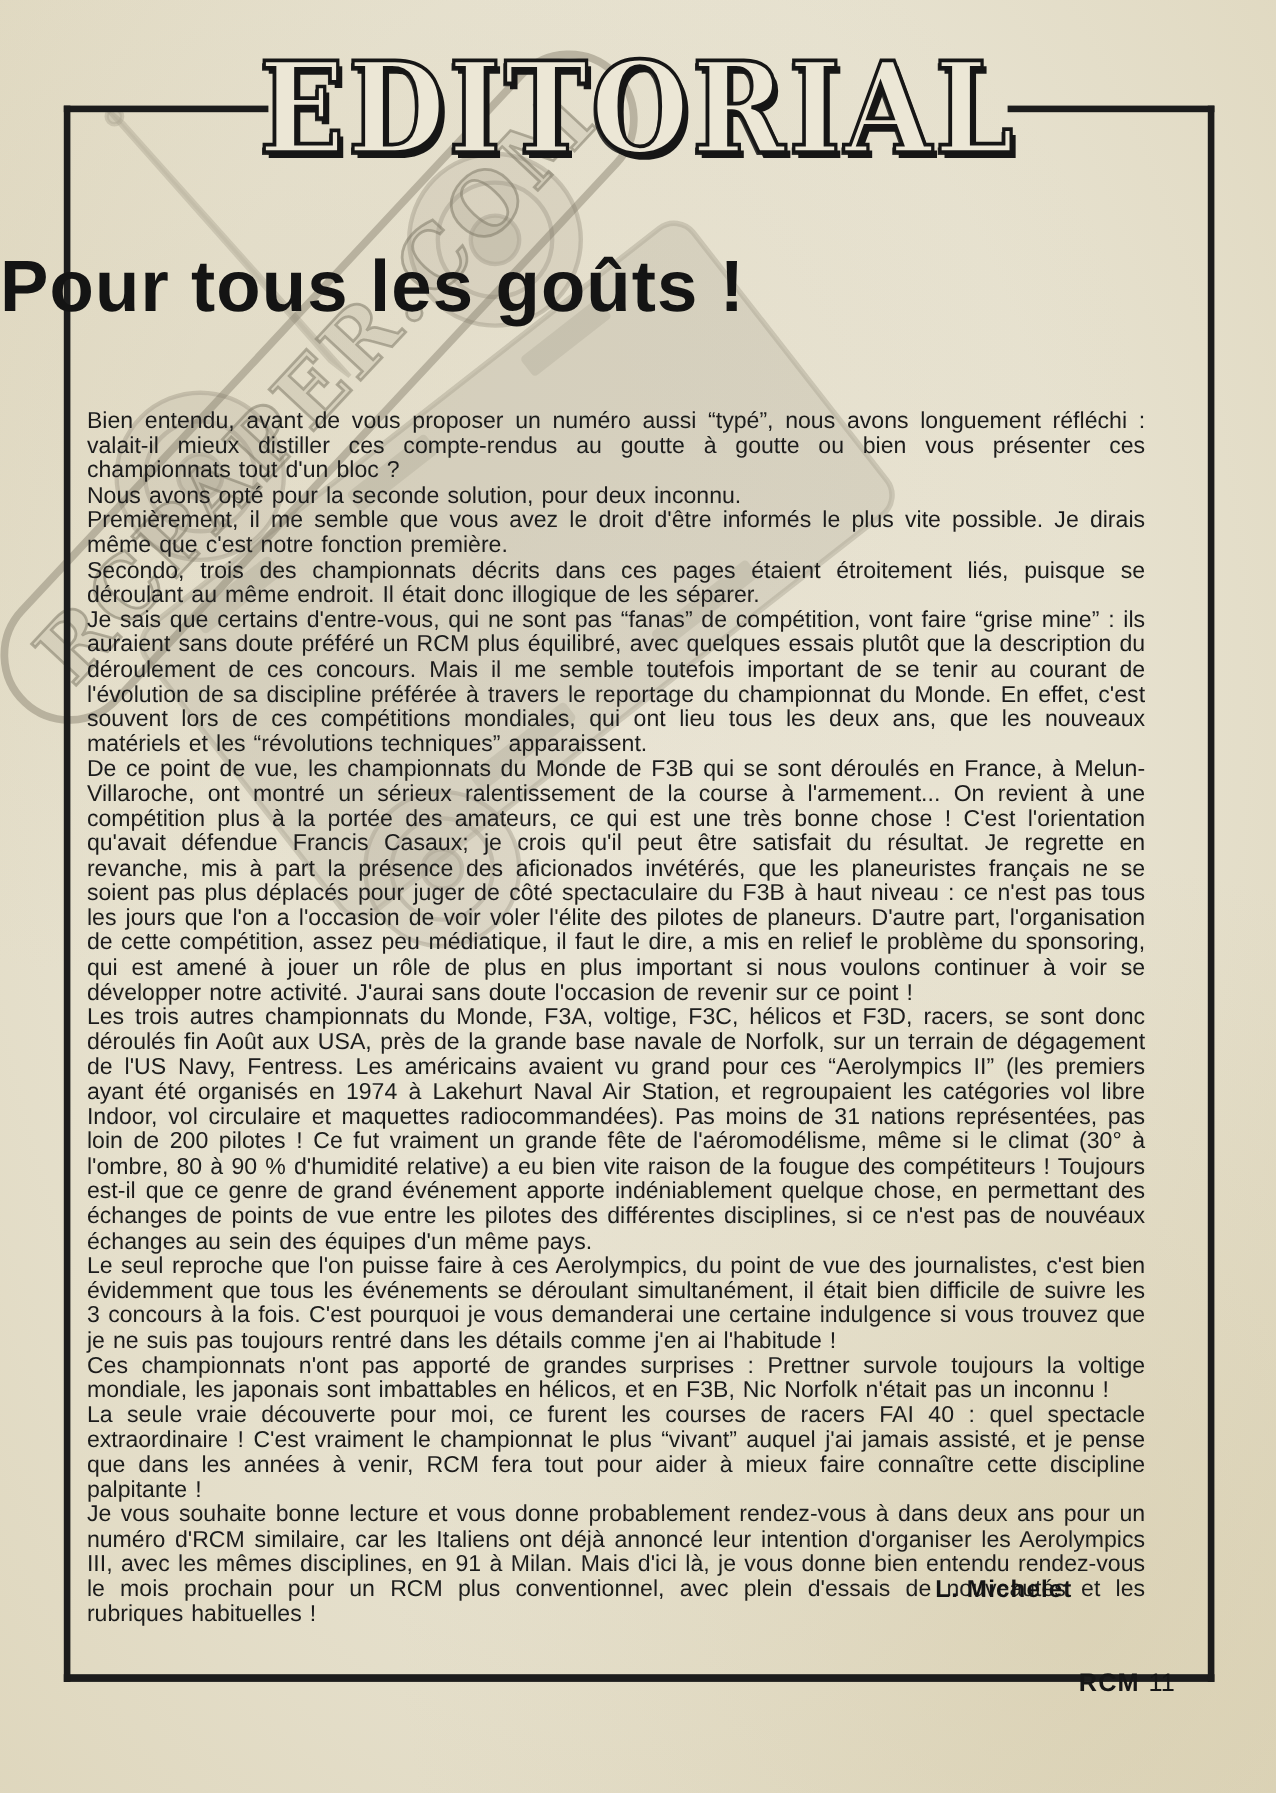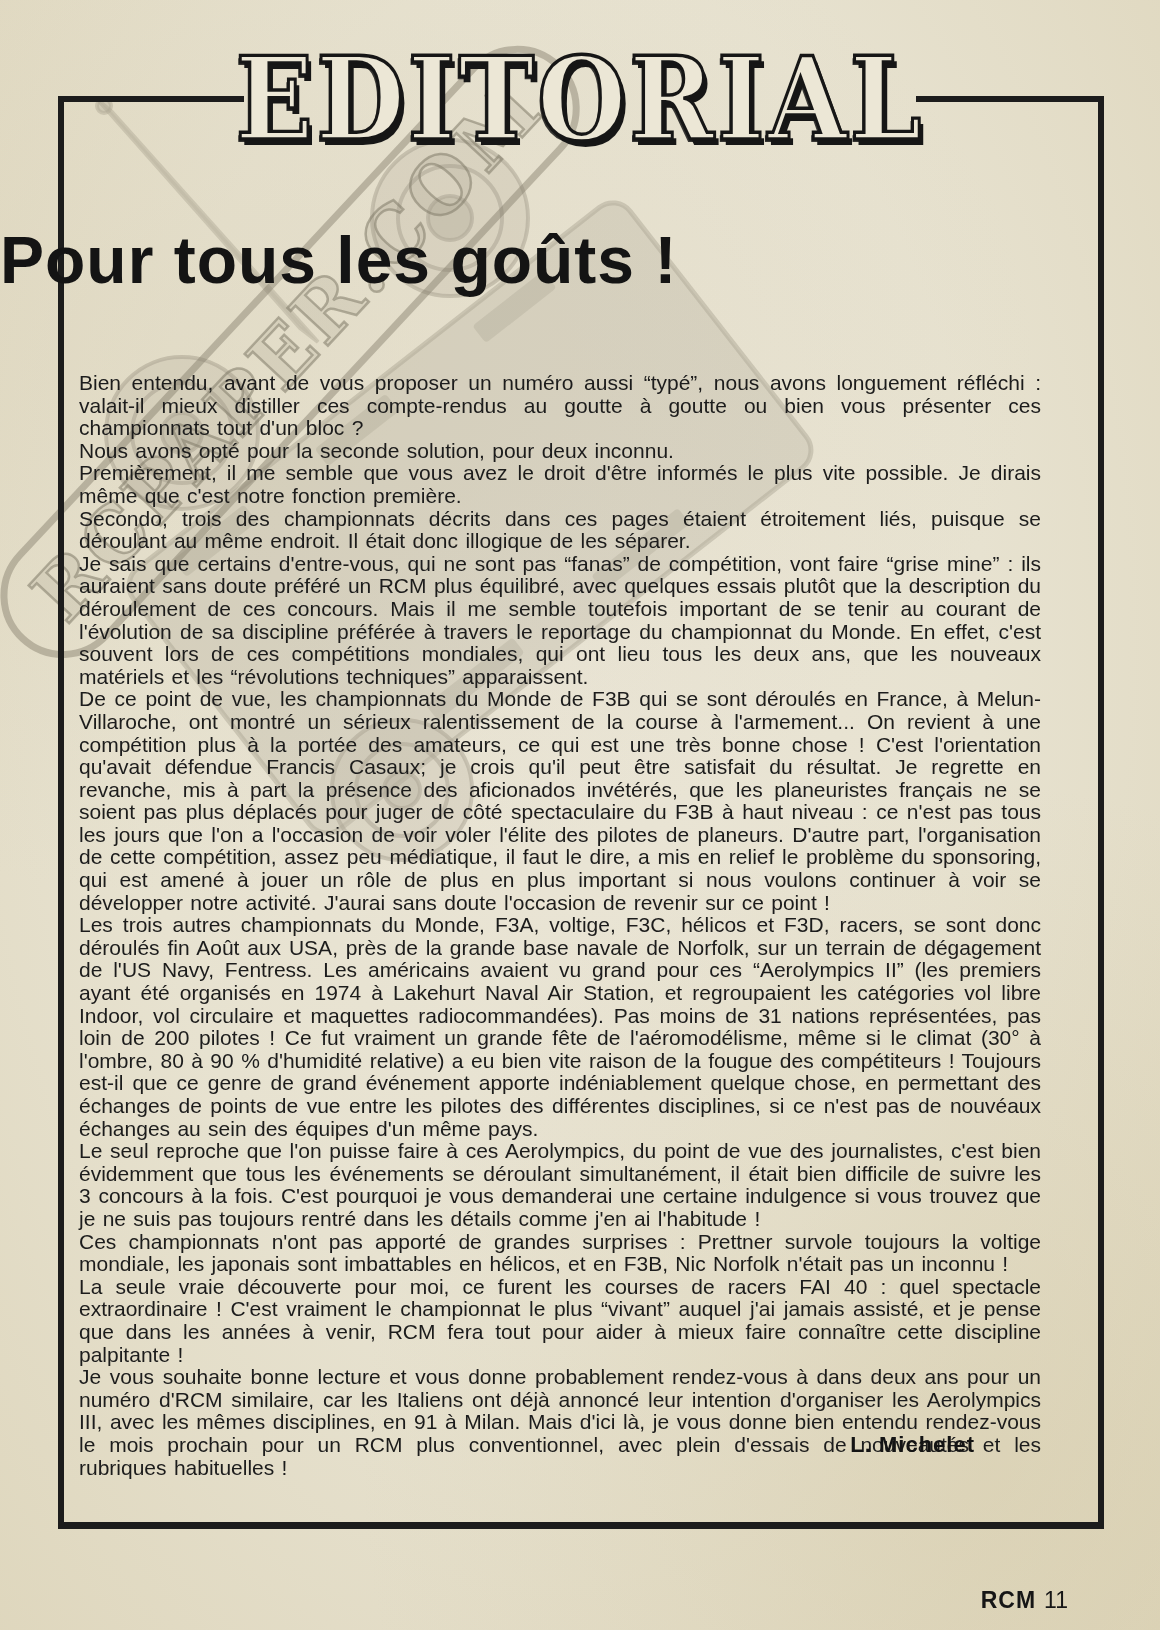--- a/index.html
+++ b/index.html
@@ -111,21 +111,21 @@
     right: 185px; top: 1432px;
     z-index: 3;
     font-weight: bold;
     font-size: 22px;
     letter-spacing: 1px;
     color: #141414;
   }
 
   .folio {
     position: absolute;
-    right: 92px; top: 1587px;
+    right: 92px; top: 1516px;
     z-index: 3;
     font-size: 23px;
     color: #161616;
   }
   .folio .mag { font-weight: bold; letter-spacing: 1px; }
   .folio .num { font-weight: normal; margin-left: 8px; }
 </style>
 </head>
 <body>
 

